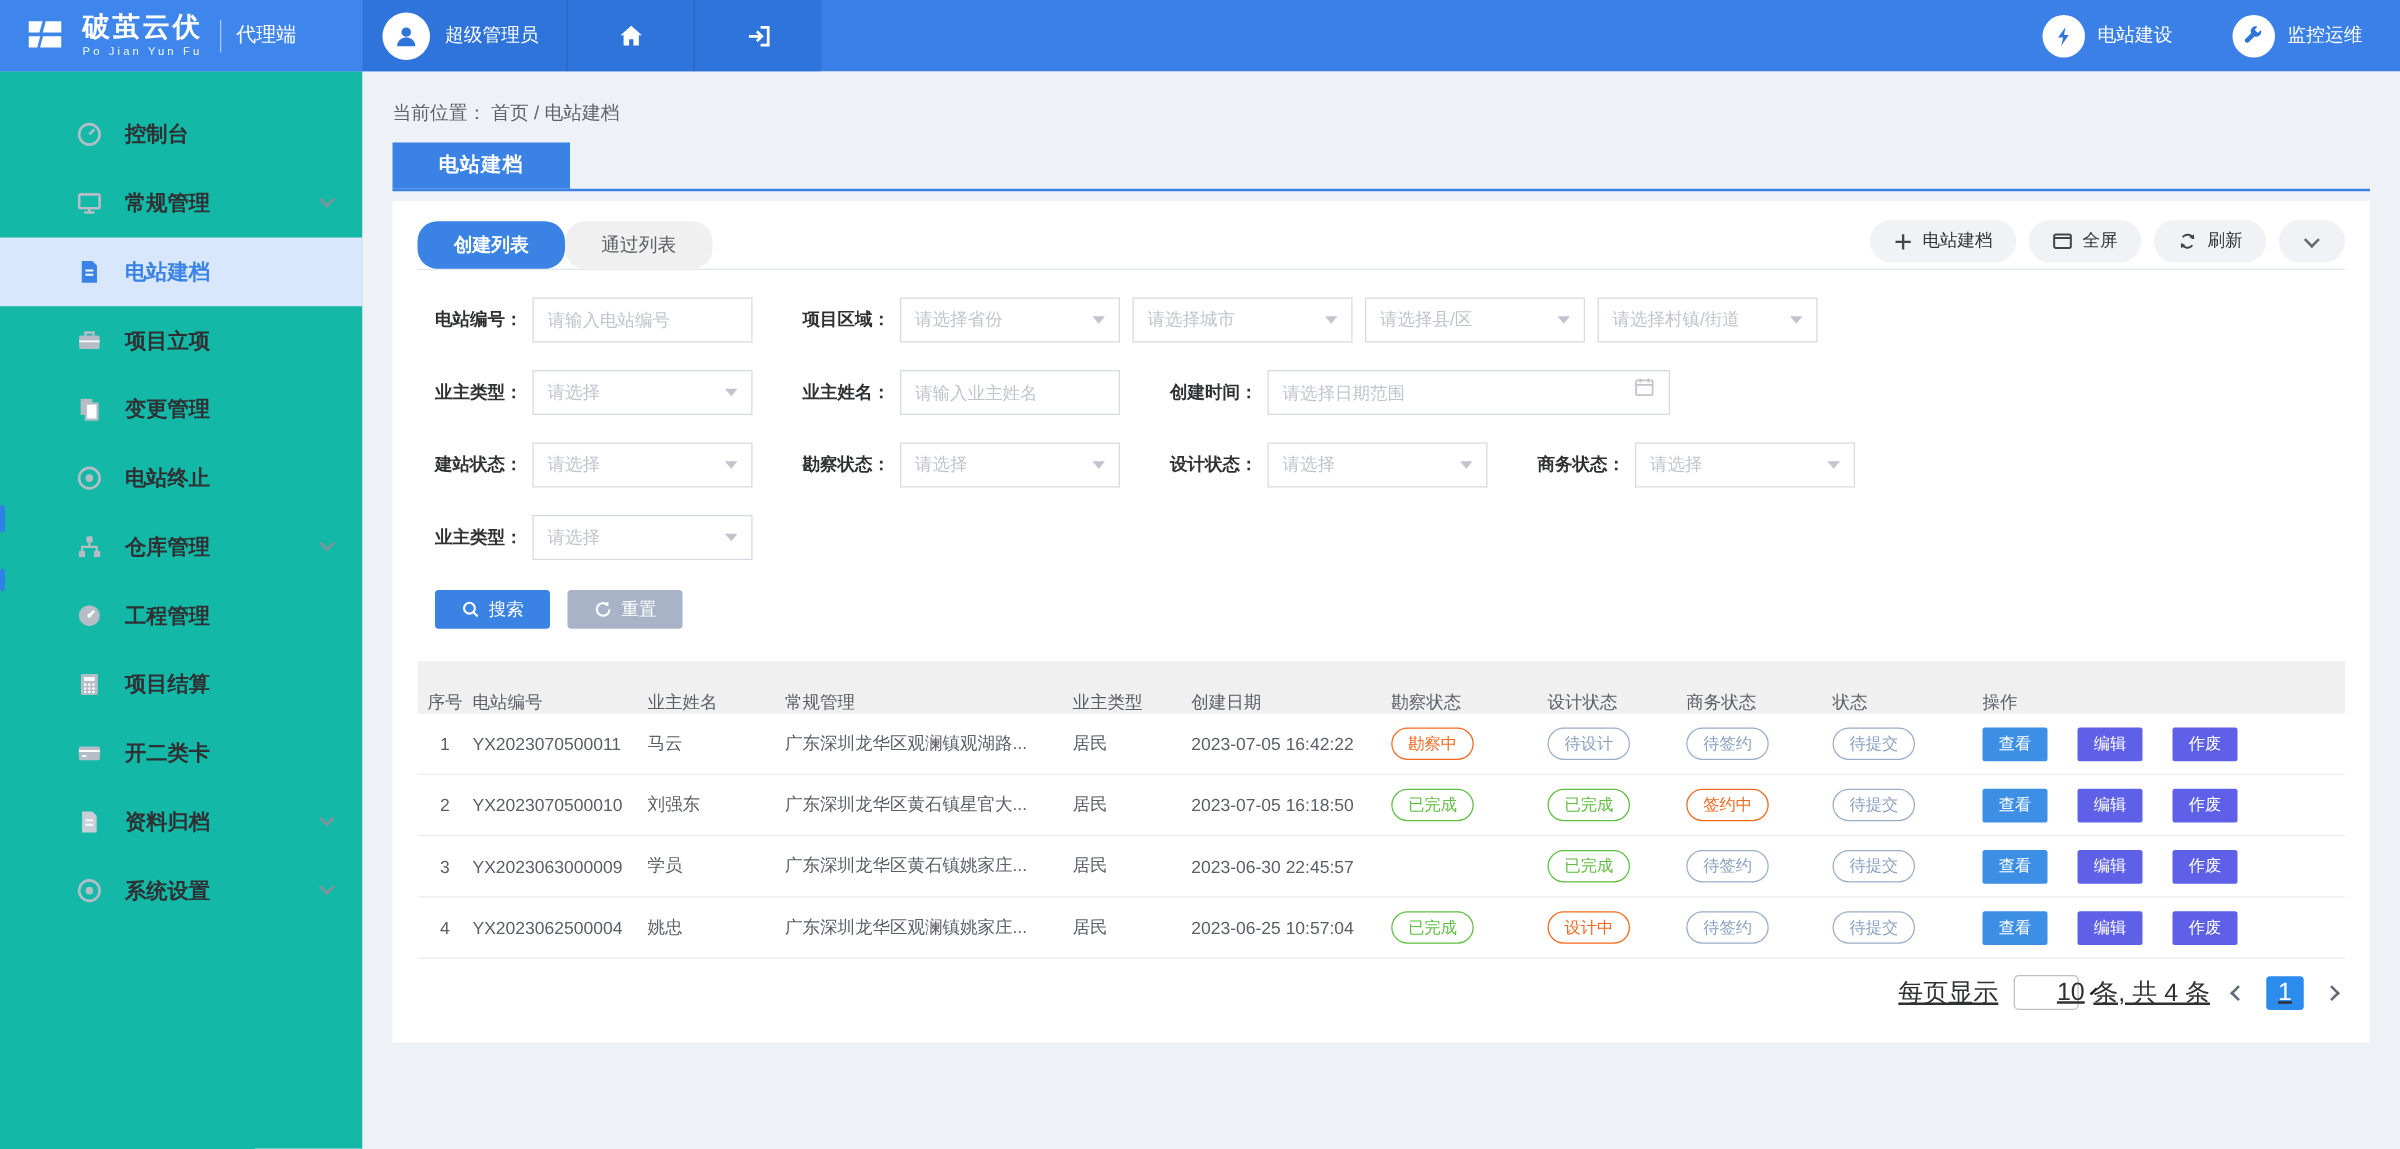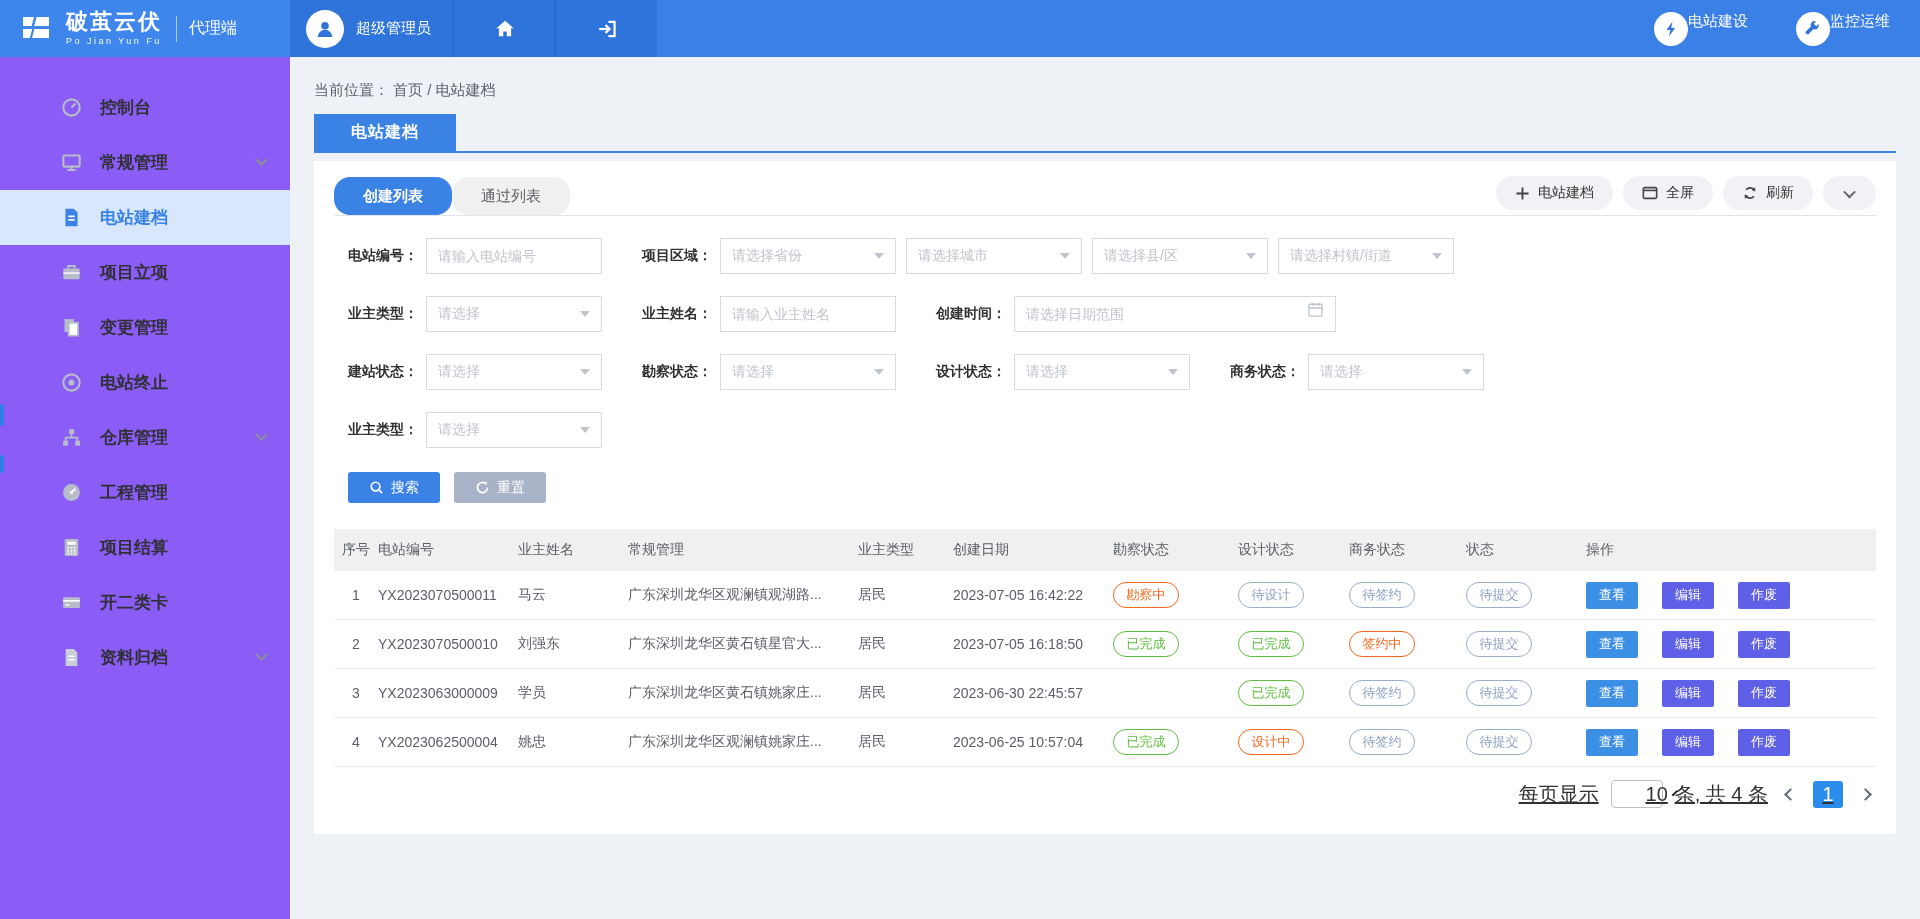--- a/index.html
+++ b/index.html
@@ -15,26 +15,26 @@
   .brand-title { font-size:22px; font-weight:700; letter-spacing:2px; }
   .brand-sub { font-size:9px; letter-spacing:2.5px; margin-top:4px; opacity:.95; }
   .brand-divider { width:1px; height:26px; background:rgba(255,255,255,.55); margin:0 12px 0 14px; }
   .brand-portal { color:#fff; font-size:16px; }
   .usersec { display:flex; align-items:stretch; background:#2e74da; }
   .userblock { display:flex; align-items:center; padding:0 22px 0 16px; }
   .avatar { width:38px; height:38px; border-radius:50%; background:#fff; display:flex; align-items:center; justify-content:center; }
   .user-name { color:#fff; font-size:15px; margin-left:12px; }
   .hbtn { width:102px; display:flex; align-items:center; justify-content:center; border-left:1px solid rgba(20,70,160,.35); cursor:pointer; }
   .topnav { margin-left:auto; display:flex; align-items:center; gap:48px; padding-right:30px; }
-  .topnav-item { display:flex; cursor:pointer; }
+  .topnav-item { display:flex; align-items:center; gap:10px; cursor:pointer; }
   .circle-ico { width:34px; height:34px; border-radius:50%; background:#fff; display:flex; align-items:center; justify-content:center; flex:none; }
   .topnav-label { color:#fff; font-size:15px; }
 
   
-  .sidebar { position:absolute; top:57px; left:0; width:290px; height:862px; background:#8b5cf6; padding-top:23px; }
+  .sidebar { position:absolute; top:57px; left:0; width:290px; height:862px; background:#14b8a6; padding-top:23px; }
   .side-item { height:55px; display:flex; align-items:center; padding:0 24px 0 60px; gap:18px; font-size:17px; font-weight:700; color:#2e3033; cursor:pointer; }
   .side-item .lbl { flex:1; }
   .side-item.active { background:#d8e7fc; color:#3a82e4; }
   .sicon { width:22px; height:22px; display:flex; align-items:center; justify-content:center; flex:none; }
   .chev { width:9px; height:9px; border-right:2px solid #8a9099; border-bottom:2px solid #8a9099; transform:rotate(45deg) translate(-2px,-2px); }
   .scroll-mark { position:absolute; left:0; width:4px; background:#2f80e8; border-radius:2px; }
   .sm1 { top:347px; height:22px; }
   .sm2 { top:398px; height:18px; }
 
   
@@ -70,21 +70,21 @@
   .region-gap { margin-right:10px !important; }
   .cal { flex:none; margin-left:8px; align-self:flex-start; margin-top:4px; }
 
   .btn-row { display:flex; align-items:center; margin-top:2px; padding-left:14px; }
   .btn { height:31px; width:92px; border-radius:3px; display:flex; align-items:center; justify-content:center; gap:7px; font-size:14px; color:#fff; cursor:pointer; }
   .btn-search { background:#3a82e4; }
   .btn-reset { background:#a8b3c8; margin-left:14px; }
 
   
   .table { margin-top:26px; }
-  .thead { display:flex; align-items:center; background:#f0f0f0; height:42px; color:#5a5e66; font-size:14px; }
+  .thead { display:flex; align-items:flex-end; background:#f0f0f0; height:42px; color:#5a5e66; font-size:14px; }
   .trow { display:flex; align-items:center; height:49px; border-bottom:1px solid #ececf0; font-size:14px; color:#5a5e66; }
   .c1{width:44px;text-align:center;} .c2{width:140px;} .c3{width:110px;} .c4{width:230px;}
   .c5{width:95px;} .c6{width:160px;} .c7{width:125px;} .c8{width:111px;} .c9{width:117px;}
   .c10{width:120px;} .c11{flex:1; display:flex; align-items:center;}
   .badge { display:inline-flex; align-items:center; justify-content:center; min-width:66px; height:26px; padding:0 10px; border-radius:14px; border:1px solid; font-size:13px; background:#fff; }
   .badge.orange { color:#f4681d; border-color:#f4681d; }
   .badge.green { color:#5fbe41; border-color:#5fbe41; }
   .badge.neutral { color:#8ba0c0; border-color:#9cadc8; }
   .badge.empty { visibility:hidden; }
   .act { width:52px; height:27px; border-radius:2px; color:#fff; font-size:13px; display:flex; align-items:center; justify-content:center; margin-right:24px; cursor:pointer; }
@@ -276,20 +276,30 @@
       <span class="lbl">开二类卡</span>
     </div>
     <div class="side-item">
       <span class="sicon">
         <svg width="21" height="21" viewBox="0 0 18 18">
             <path d="M4 1.8h7l3 3v11.4H4z" fill="#c9cfd8"></path>
             <path d="M6.4 8h5.2M6.4 11h5.2" stroke="#fff" stroke-width="1.3"></path>
           </svg>
       </span>
       <span class="lbl">资料归档</span>
+      <span class="chev"></span>
+    </div>
+    <div class="side-item">
+      <span class="sicon">
+        <svg width="21" height="21" viewBox="0 0 18 18">
+            <circle cx="9" cy="9" r="7" fill="none" stroke="#b6bdc7" stroke-width="1.8"></circle>
+            <circle cx="9" cy="9" r="2.6" fill="#b6bdc7"></circle>
+          </svg>
+      </span>
+      <span class="lbl">系统设置</span>
       <span class="chev"></span>
     </div>
     <div class="scroll-mark sm1"></div>
     <div class="scroll-mark sm2"></div>
   </div>
 
   <div class="content">
     <div class="breadcrumb">
       <span>当前位置：</span><span class="bc-path">首页 / 电站建档</span>
     </div>

